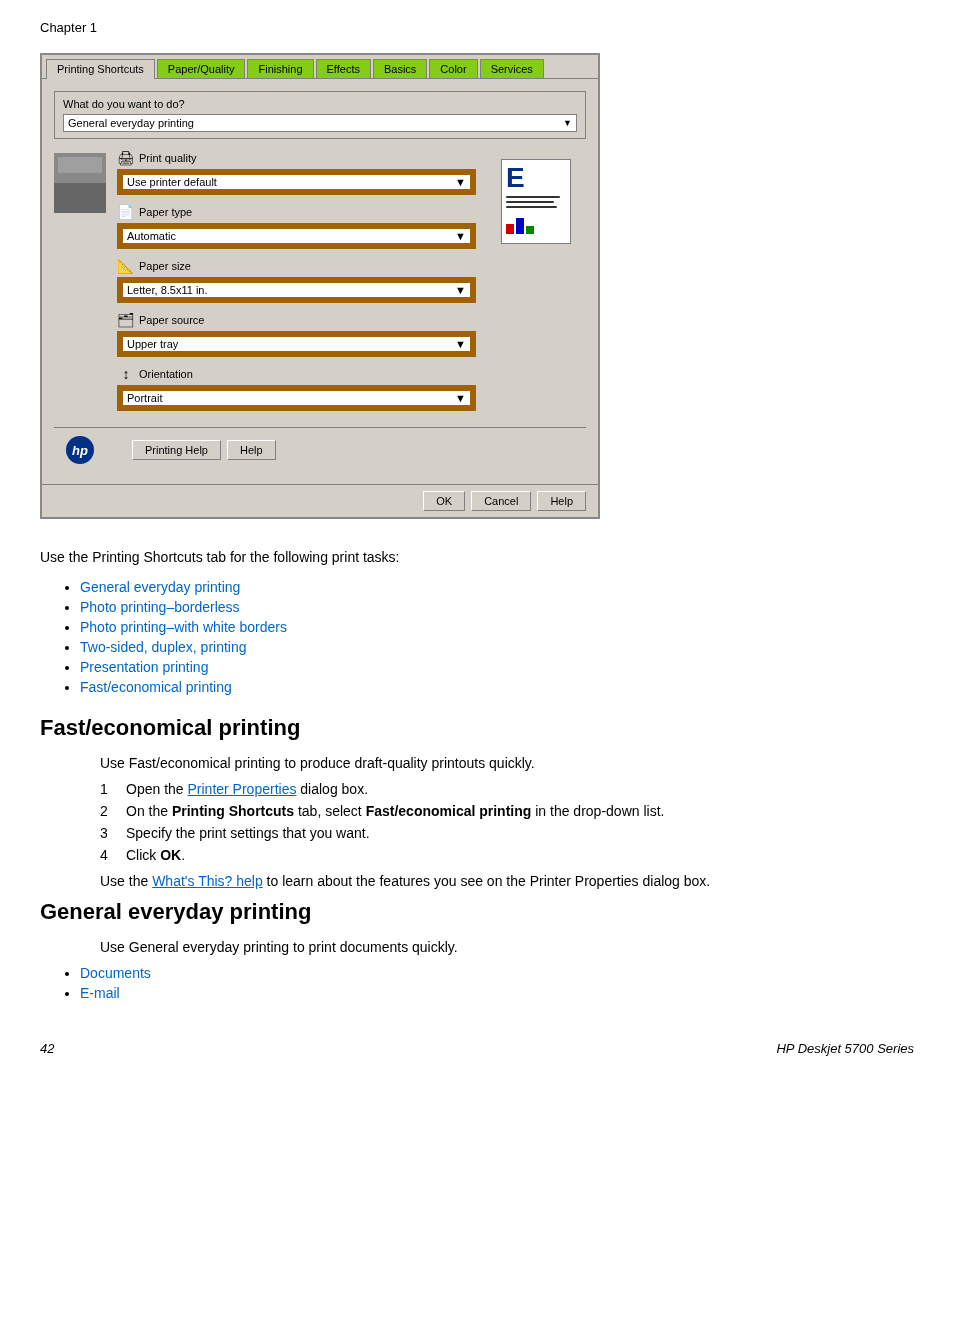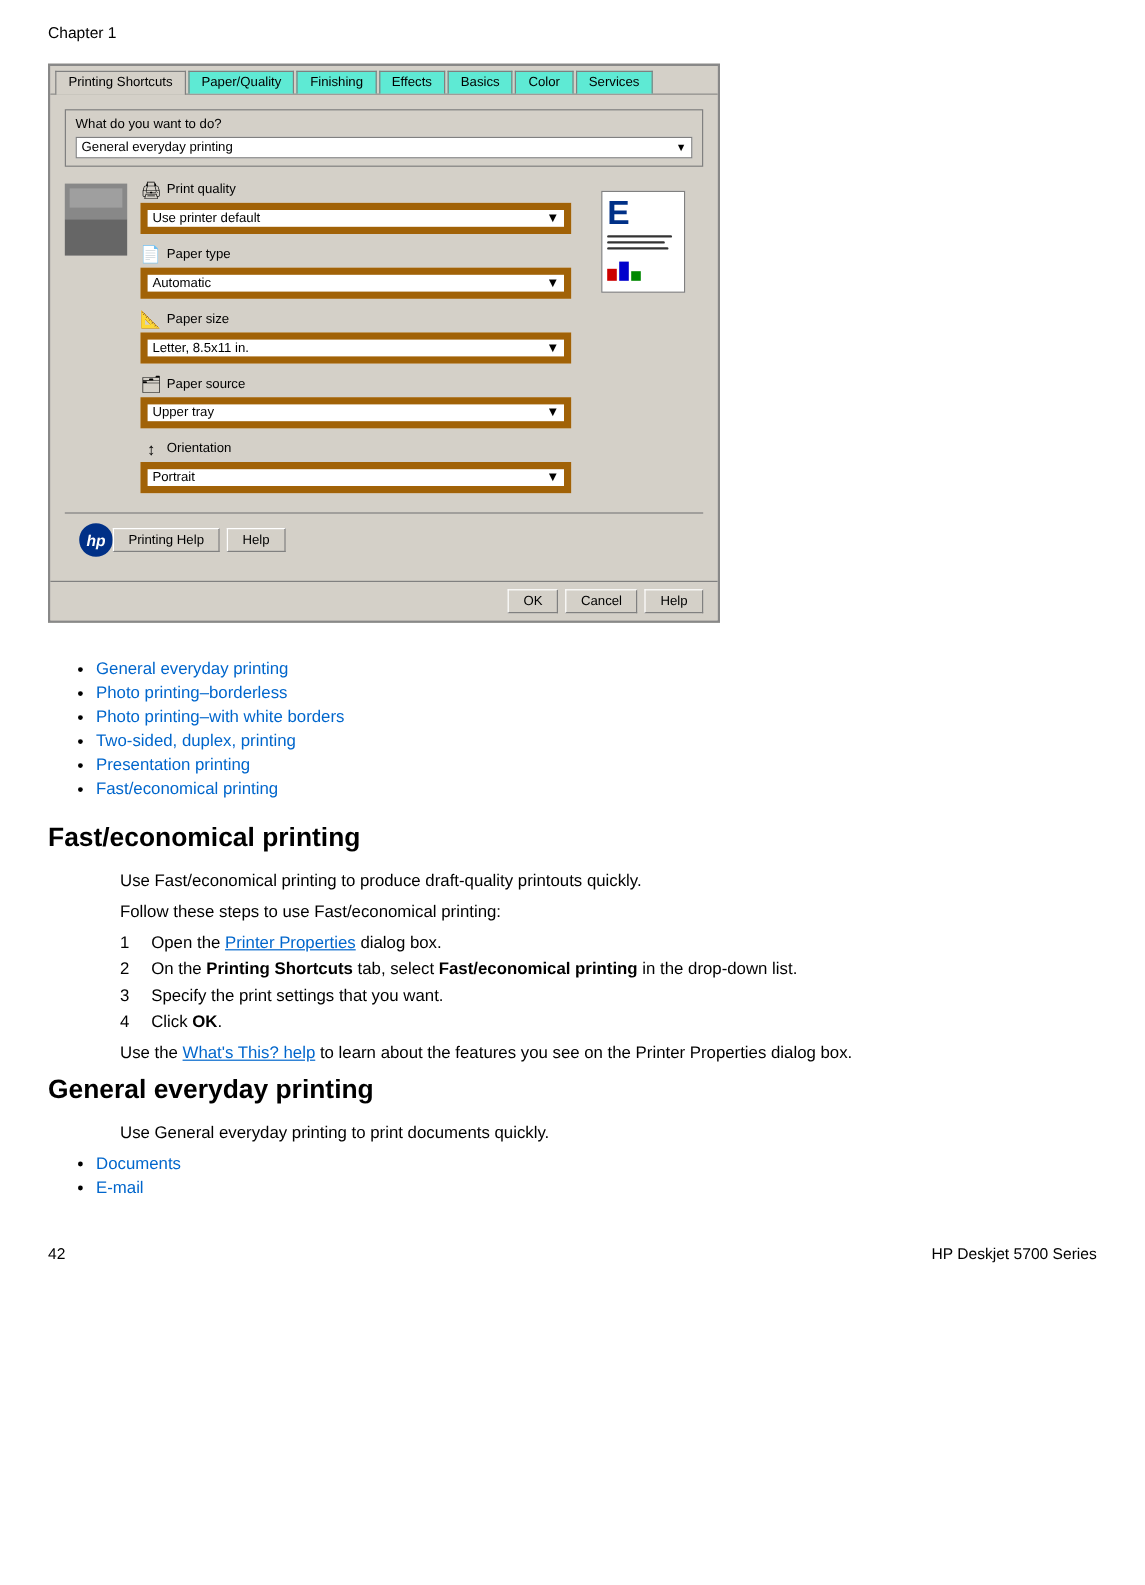--- a/index.html
+++ b/index.html
@@ -37,21 +37,21 @@
       display: flex;
       background: #d4d0c8;
       border-bottom: 1px solid #808080;
       padding-top: 4px;
       padding-left: 4px;
     }
     .dialog-tab {
       padding: 3px 10px;
       border: 1px solid #808080;
       border-bottom: none;
-      background: #5eead4;
+      background: #84cc16;
       margin-right: 2px;
       cursor: pointer;
       font-size: 11px;
       font-family: Tahoma, Arial, sans-serif;
     }
     .dialog-tab.active {
       background: #d4d0c8;
       padding-bottom: 4px;
       margin-bottom: -1px;
       z-index: 1;
@@ -171,20 +171,21 @@
       display: flex;
       align-items: center;
       justify-content: center;
       font-size: 13px;
       font-weight: bold;
       font-style: italic;
     }
     .footer-buttons {
       display: flex;
       gap: 6px;
+      margin-left: 38px;
     }
     .win-button {
       padding: 3px 12px;
       background: #d4d0c8;
       border: 1px solid #808080;
       border-top-color: #fff;
       border-left-color: #fff;
       font-size: 11px;
       font-family: Tahoma, Arial, sans-serif;
       cursor: pointer;
@@ -247,20 +248,21 @@
     .num-label {
       min-width: 16px;
       font-size: 14px;
     }
     .page-footer {
       display: flex;
       justify-content: space-between;
       margin-top: 40px;
       font-size: 13px;
       color: #000;
+      font-style: italic;
     }
   </style>
 </head>
 <body>
 
 <div class="chapter-header">Chapter 1</div>
 
 <div class="dialog-wrapper">
   <div class="dialog-box">
 
@@ -384,33 +386,33 @@
 
     <div class="dialog-bottom-bar">
       <button class="win-button">OK</button>
       <button class="win-button">Cancel</button>
       <button class="win-button">Help</button>
     </div>
   </div>
 </div>
 
 <div class="page-body">
+  <p class="intro-text">Use the Printing Shortcuts tab for the following print tasks:</p>
 
   <ul class="bullet-list">
     <li><a href="#">General everyday printing</a></li>
     <li><a href="#">Photo printing–borderless</a></li>
     <li><a href="#">Photo printing–with white borders</a></li>
     <li><a href="#">Two-sided, duplex, printing</a></li>
     <li><a href="#">Presentation printing</a></li>
     <li><a href="#">Fast/economical printing</a></li>
   </ul>
 
   <h2 class="section-heading">Fast/economical printing</h2>
   <p class="section-text">Use Fast/economical printing to produce draft-quality printouts quickly.</p>
-  <p class="section-text">Follow these steps to use Fast/economical printing:</p>
 
   <ol class="numbered-list">
     <li>
       <span class="num-label">1</span>
       <span>Open the <a href="#" style="color:#0066cc;">Printer Properties</a> dialog box.</span>
     </li>
     <li>
       <span class="num-label">2</span>
       <span>On the <strong>Printing Shortcuts</strong> tab, select <strong>Fast/economical printing</strong> in the drop-down list.</span>
     </li>

